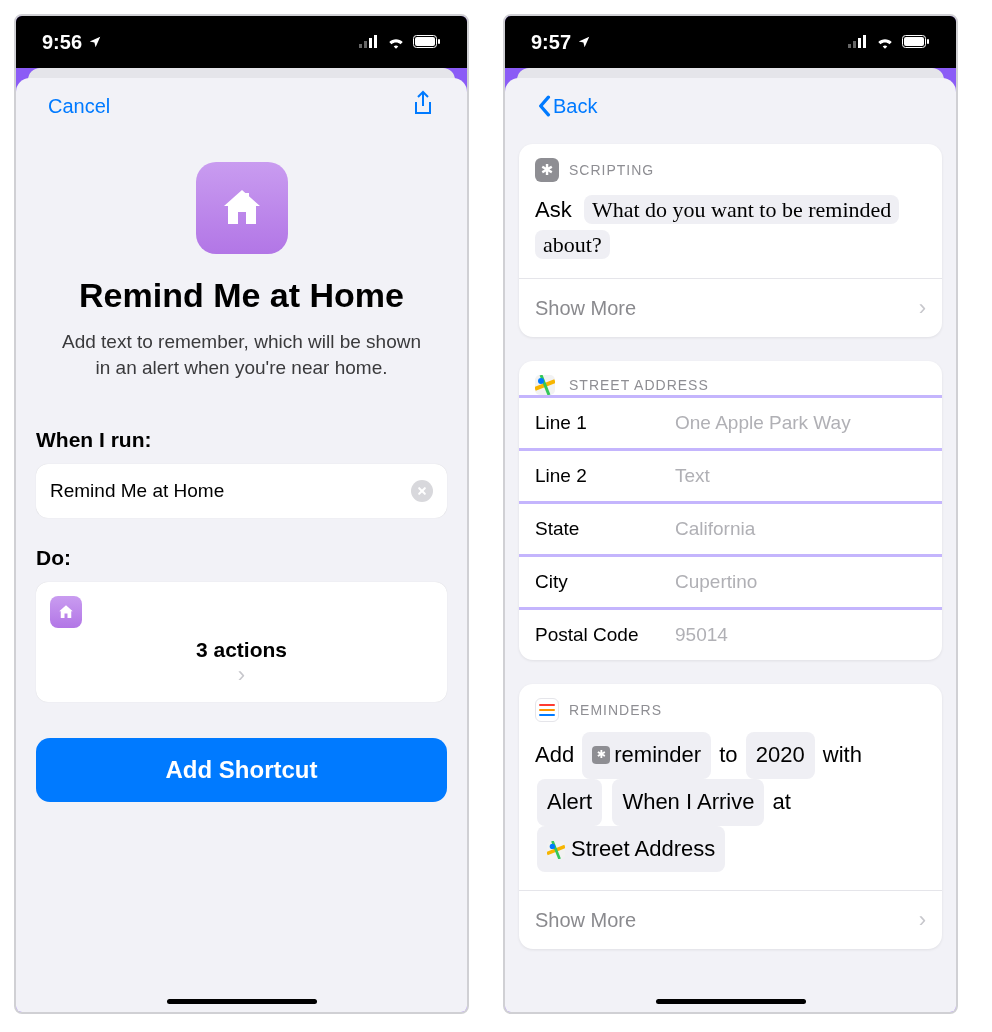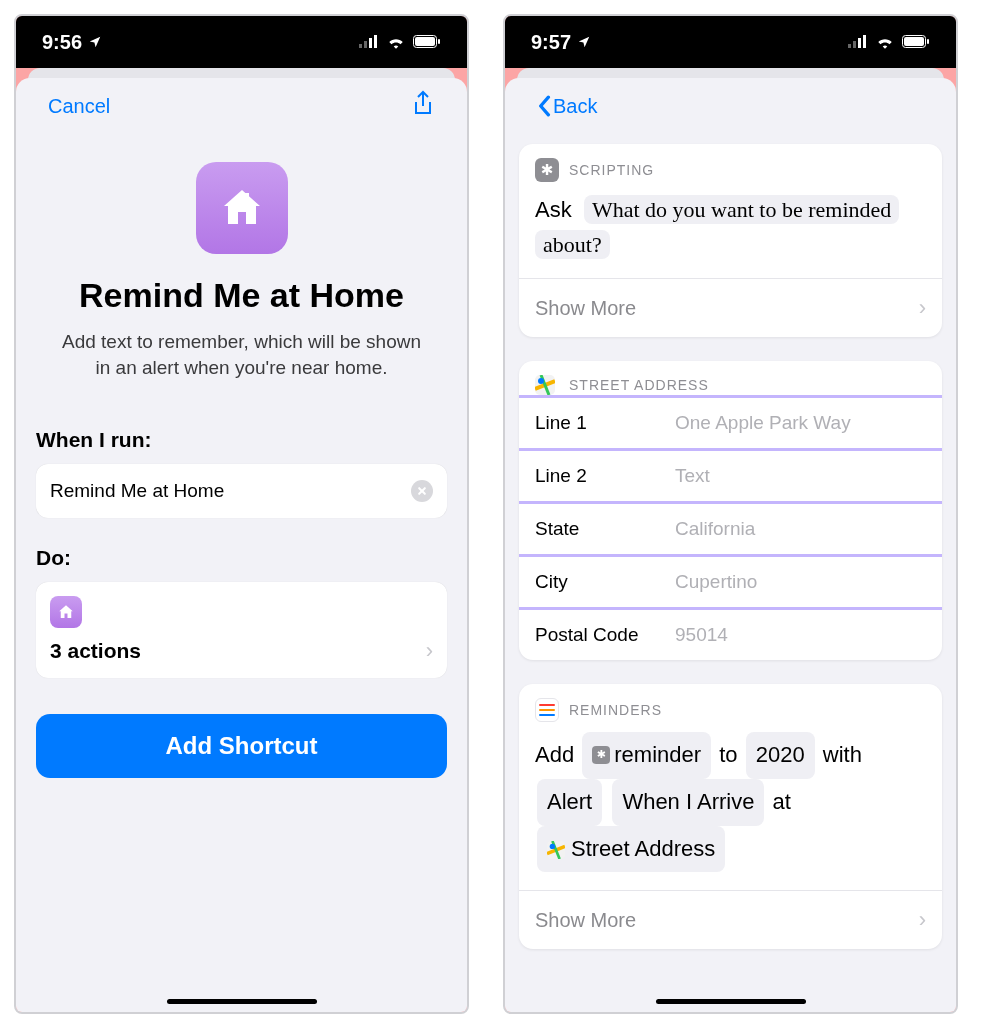--- a/index.html
+++ b/index.html
@@ -1,17 +1,17 @@
 <!DOCTYPE html>
 <html><head>
 <meta charset="utf-8">
 <style>
   html,body{margin:0;padding:0;background:#fff;font-family:-apple-system,BlinkMacSystemFont,"SF Pro Text","Helvetica Neue",Arial,sans-serif;}
   .stage{display:flex;gap:34px;padding:14px;box-sizing:border-box;width:992px;}
-  .phone{width:455px;height:1000px;border:2px solid #d0d0d4;border-radius:8px;background:#fca5a5;overflow:hidden;position:relative;box-sizing:border-box;}
+  .phone{width:455px;height:1000px;border:2px solid #d0d0d4;border-radius:8px;background:#8b5cf6;overflow:hidden;position:relative;box-sizing:border-box;}
   .statusbar{height:52px;background:#000;color:#fff;display:flex;align-items:center;justify-content:space-between;padding:0 26px;font-size:20px;font-weight:600;}
   .sb-left{display:flex;align-items:center;gap:6px;}
   .sb-right{display:flex;align-items:center;gap:8px;}
   .sheet-strip{height:12px;background:#e5e5ea;margin:0 12px;border-radius:12px 12px 0 0;}
   .sheet{background:#f2f2f7;border-radius:14px 14px 0 0;margin-top:-2px;height:calc(100% - 52px - 10px);display:flex;flex-direction:column;position:relative;}
   .navbar{height:56px;display:flex;align-items:center;justify-content:space-between;padding:0 32px;font-size:20px;}
   .nav-left{color:#007aff;display:flex;align-items:center;gap:2px;}
   .nav-right{color:#007aff;}
   .content{flex:1;overflow:hidden;padding:0 20px;}
   .app-icon{width:92px;height:92px;border-radius:20px;background:linear-gradient(180deg,#c99cf0,#b276e6);margin:28px auto 22px;display:flex;align-items:center;justify-content:center;}
@@ -19,21 +19,21 @@
   .subtitle{font-size:19px;color:#3a3a3c;text-align:center;line-height:1.35;margin:0 24px 48px;}
   .section-label{font-size:21px;font-weight:600;color:#000;margin:0 0 12px;}
   .card{background:#fff;border-radius:12px;box-shadow:0 0 1px rgba(0,0,0,.15);}
   .input-row{display:flex;align-items:center;padding:16px 14px;font-size:19px;color:#000;justify-content:space-between;}
   .clear-btn{width:22px;height:22px;border-radius:50%;background:#d8d8dc;position:relative;flex:0 0 auto;}
   .clear-btn::before,.clear-btn::after{content:"";position:absolute;left:50%;top:50%;width:10px;height:2px;background:#fff;border-radius:1px;}
   .clear-btn::before{transform:translate(-50%,-50%) rotate(45deg);}
   .clear-btn::after{transform:translate(-50%,-50%) rotate(-45deg);}
   .do-card{padding:14px;}
   .mini-icon{width:32px;height:32px;border-radius:8px;background:linear-gradient(180deg,#c99cf0,#b276e6);display:flex;align-items:center;justify-content:center;margin-bottom:10px;}
-  .do-row{display:flex;align-items:center;justify-content:space-between;}
+  .do-row{display:flex;align-items:center;justify-content:space-between;flex-direction:column;}
   .chev{color:#c7c7cc;font-size:22px;}
   .big-button{margin:36px 0 0;background:#007aff;color:#fff;font-size:24px;font-weight:600;text-align:center;padding:18px 0;border-radius:14px;}
   .gap{height:28px;}
   
   .action-card{background:#fff;border-radius:14px;margin:18px 0 24px;box-shadow:0 1px 3px rgba(0,0,0,.08);}
   .action-card.first{margin-top:10px;}
   .card-header{display:flex;align-items:center;gap:10px;padding:14px 16px 0;}
   .card-header .label{font-size:14px;letter-spacing:1px;color:#8e8e93;font-weight:500;}
   .hdr-icon{width:24px;height:24px;border-radius:6px;display:flex;align-items:center;justify-content:center;font-size:14px;}
   .ask-body{padding:10px 16px 16px;font-size:22px;color:#000;line-height:1.6;}

